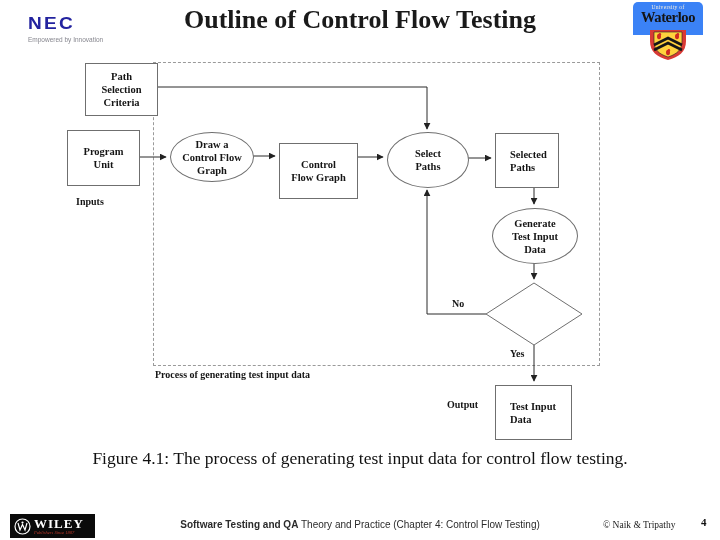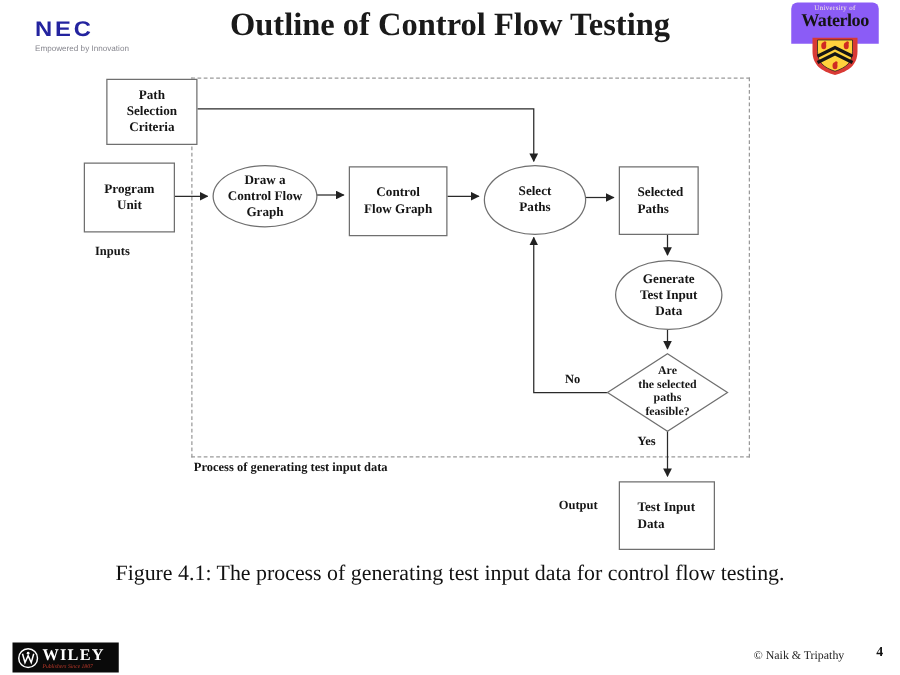--- a/index.html
+++ b/index.html
@@ -7,39 +7,39 @@
          font-family:"Liberation Serif","DejaVu Serif",serif;color:#1a1a1a;}
 
   
   .nec{position:absolute;left:28px;top:14px;}
   .nec-word{font-family:"Liberation Sans",sans-serif;font-weight:800;font-size:17px;
             letter-spacing:2px;color:#23239f;transform:scaleX(1.12);transform-origin:left;}
   .nec-tag{font-family:"Liberation Sans",sans-serif;font-size:6.5px;color:#86868e;margin-top:2px;}
   .title{position:absolute;left:0;right:0;top:2px;text-align:center;
          font-size:26px;font-weight:bold;line-height:36px;margin:0;}
   .uw{position:absolute;left:633px;top:2px;width:70px;height:58px;}
-  .uw-top{position:absolute;left:0;top:0;width:70px;height:33px;background:#8b5cf6;
+  .uw-top{position:absolute;left:0;top:0;width:70px;height:33px;background:#3b82f6;
           border-radius:5px 5px 0 0;text-align:center;}
   .uw-l1{font-size:5.5px;color:#f7efdf;padding-top:2px;letter-spacing:.3px;}
   .uw-l2{font-size:14.5px;font-weight:bold;color:#141414;letter-spacing:-.4px;line-height:15px;}
   .uw-shieldwrap{position:absolute;left:14px;top:28px;width:42px;height:30px;}
 
   
   .dashed-box{position:absolute;left:153px;top:62px;width:445px;height:302px;
               border:1px dashed #9a9a9a;}
   .edges{position:absolute;left:0;top:0;width:720px;height:540px;pointer-events:none;}
   .node{position:absolute;background:#fff;border:1px solid #6f6f6f;
         display:flex;align-items:center;justify-content:center;text-align:center;
         font-size:10.5px;font-weight:bold;line-height:13px;white-space:pre-line;color:#151515;}
   .ellipse{border-radius:50%;}
   .la{justify-content:flex-start;text-align:left;padding-left:14px;box-sizing:border-box;}
   #n-psc{left:85px;top:63px;width:71px;height:51px;}
   #n-pu{left:67px;top:130px;width:71px;height:54px;}
   #n-draw{left:170px;top:132px;width:82px;height:48px;}
-  #n-cfg{left:279px;top:133px;width:77px;height:54px;}
+  #n-cfg{left:279px;top:143px;width:77px;height:54px;}
   #n-sel{left:387px;top:132px;width:80px;height:54px;}
   #n-selp{left:495px;top:133px;width:64px;height:55px;}
   #n-gen{left:492px;top:208px;width:84px;height:54px;}
   #n-dec{left:484px;top:287px;width:100px;height:54px;border:none;background:transparent;
          font-size:9.5px;line-height:11px;}
   #n-tid{left:495px;top:385px;width:77px;height:55px;}
   .dlabel{position:absolute;font-weight:bold;font-size:10px;color:#151515;}
   #lbl-inputs{left:76px;top:196px;}
   #lbl-no{left:452px;top:298px;}
   #lbl-yes{left:510px;top:348px;}
@@ -128,24 +128,20 @@
 Unit</div>
   <div class="node" id="n-cfg">Control
 Flow Graph</div>
   <div class="node ellipse" id="n-sel">Select
 Paths</div>
   <div class="node la" id="n-selp">Selected
 Paths</div>
   <div class="node ellipse" id="n-gen">Generate
 Test Input
 Data</div>
-  <div class="node" id="n-dec">Are
-the selected
-paths
-feasible?</div>
   <div class="node la" id="n-tid">Test Input
 Data</div>
 
   <div class="dlabel" id="lbl-inputs">Inputs</div>
   <div class="dlabel" id="lbl-no">No</div>
   <div class="dlabel" id="lbl-yes">Yes</div>
   <div class="dlabel" id="lbl-output">Output</div>
   <div class="dlabel" id="lbl-process">Process of generating test input data</div>
 
   <p class="caption">Figure 4.1: The process of generating test input data for control flow testing.</p>
@@ -155,17 +151,18 @@
       <circle cx="8.5" cy="8.5" r="7.5" fill="none" stroke="#fff" stroke-width="1.2"></circle>
       <path d="M4,5 L6,12 L8.5,6.5 L11,12 L13,5" fill="none" stroke="#fff" stroke-width="1.2"></path>
       <circle cx="8.5" cy="4.5" r="1.1" fill="#fff"></circle>
     </svg>
     <div>
       <div class="wiley-name">WILEY</div>
       <div class="wiley-tag">Publishers Since 1807</div>
     </div>
   </div>
 
+  <div class="book"><span class="b">Software Testing and QA</span><span> Theory and Practice (Chapter 4: Control Flow Testing)</span></div>
 
   <div class="copyright">© Naik &amp; Tripathy</div>
   <div class="pagenum">4</div>
 
 </div>
 
 </body></html>

